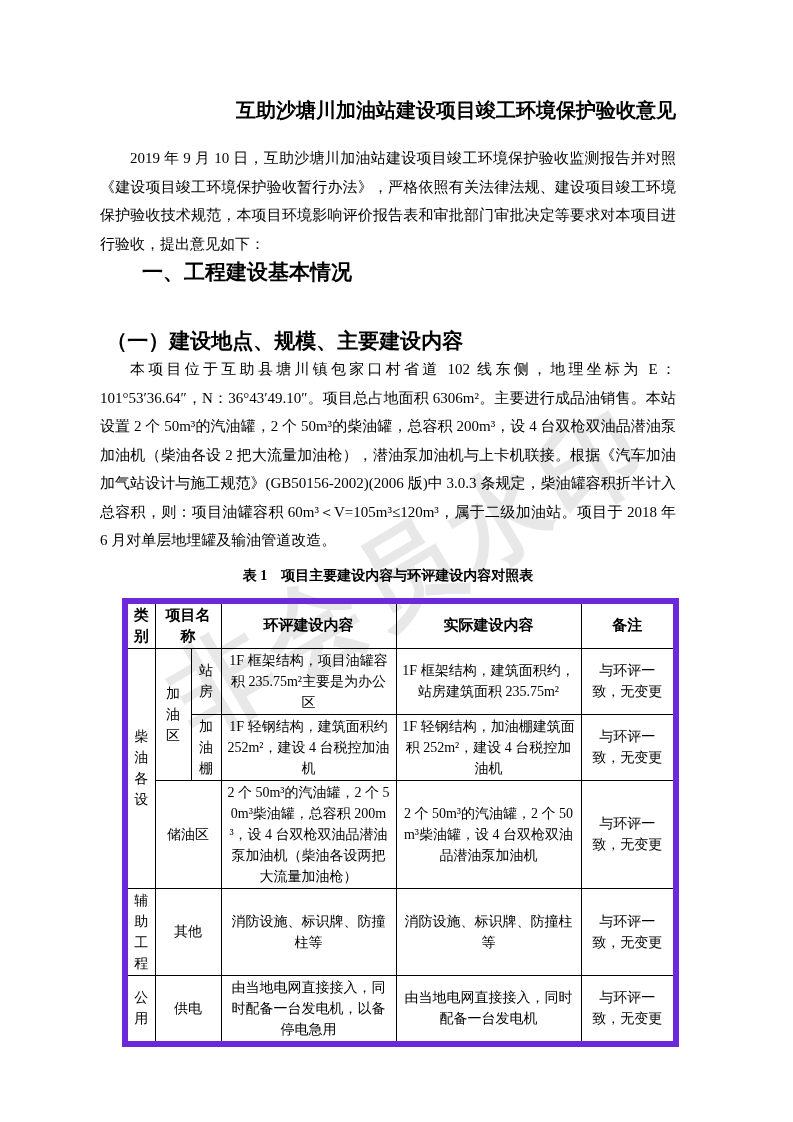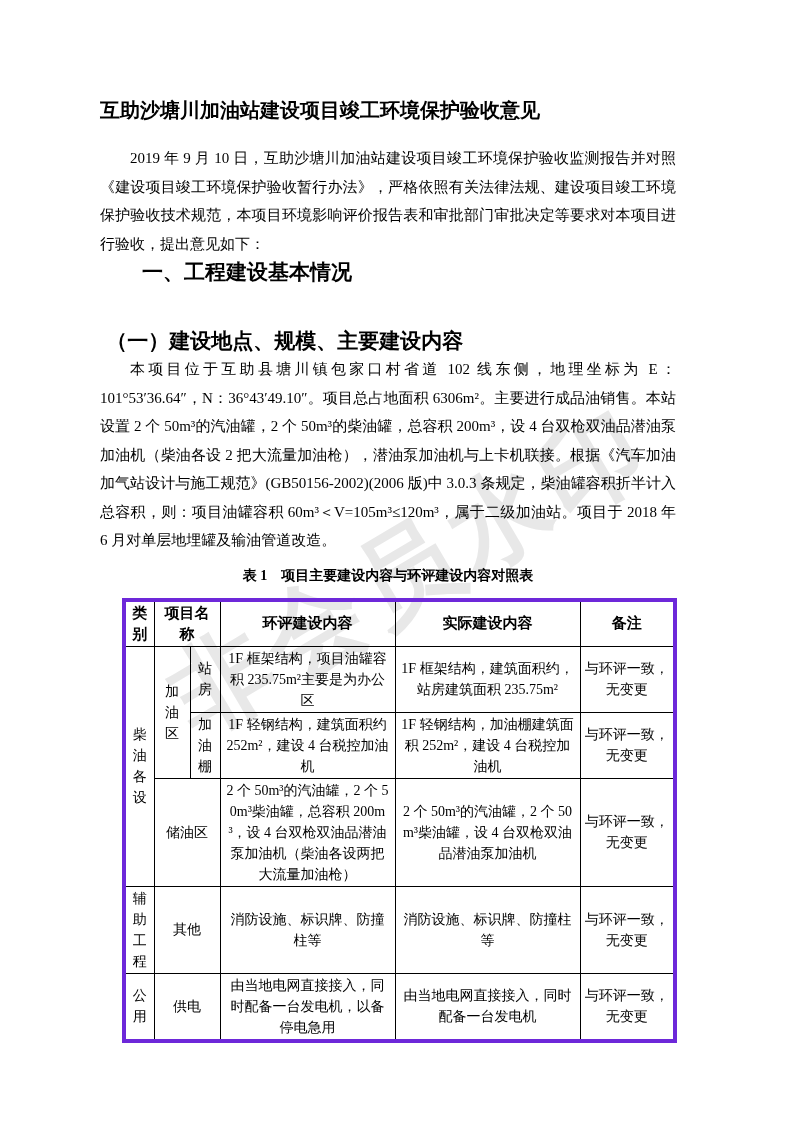--- a/index.html
+++ b/index.html
@@ -29,21 +29,21 @@
     position:absolute;
     left:100px; top:97px;
     width:576px;
     z-index:1;
   }
   .doc-title {
     margin:0 0 20px 0;
     font-size:20px;
     line-height:27px;
     font-weight:bold;
-    text-align:left;
+    text-align:right;
   }
   .para {
     margin:0;
     font-size:15px;
     line-height:28.5px;
     text-align:justify;
     text-indent:2em;
   }
   .heading1, .heading2 {
     margin:0;
@@ -58,21 +58,21 @@
     font-size:14px;
     line-height:28px;
     font-weight:bold;
     text-align:center;
   }
   table.cmp {
     border-collapse:collapse;
     table-layout:fixed;
     margin:8px 0 0 22px;
     width:551px;
-    border:4px solid #6d28d9;
+    border:6px solid #6d28d9;
   }
   table.cmp th, table.cmp td {
     border:1px solid #000;
     padding:1px 4px;
     font-size:14px;
     line-height:21px;
     text-align:center;
     vertical-align:middle;
     word-break:break-all;
     overflow:hidden;

